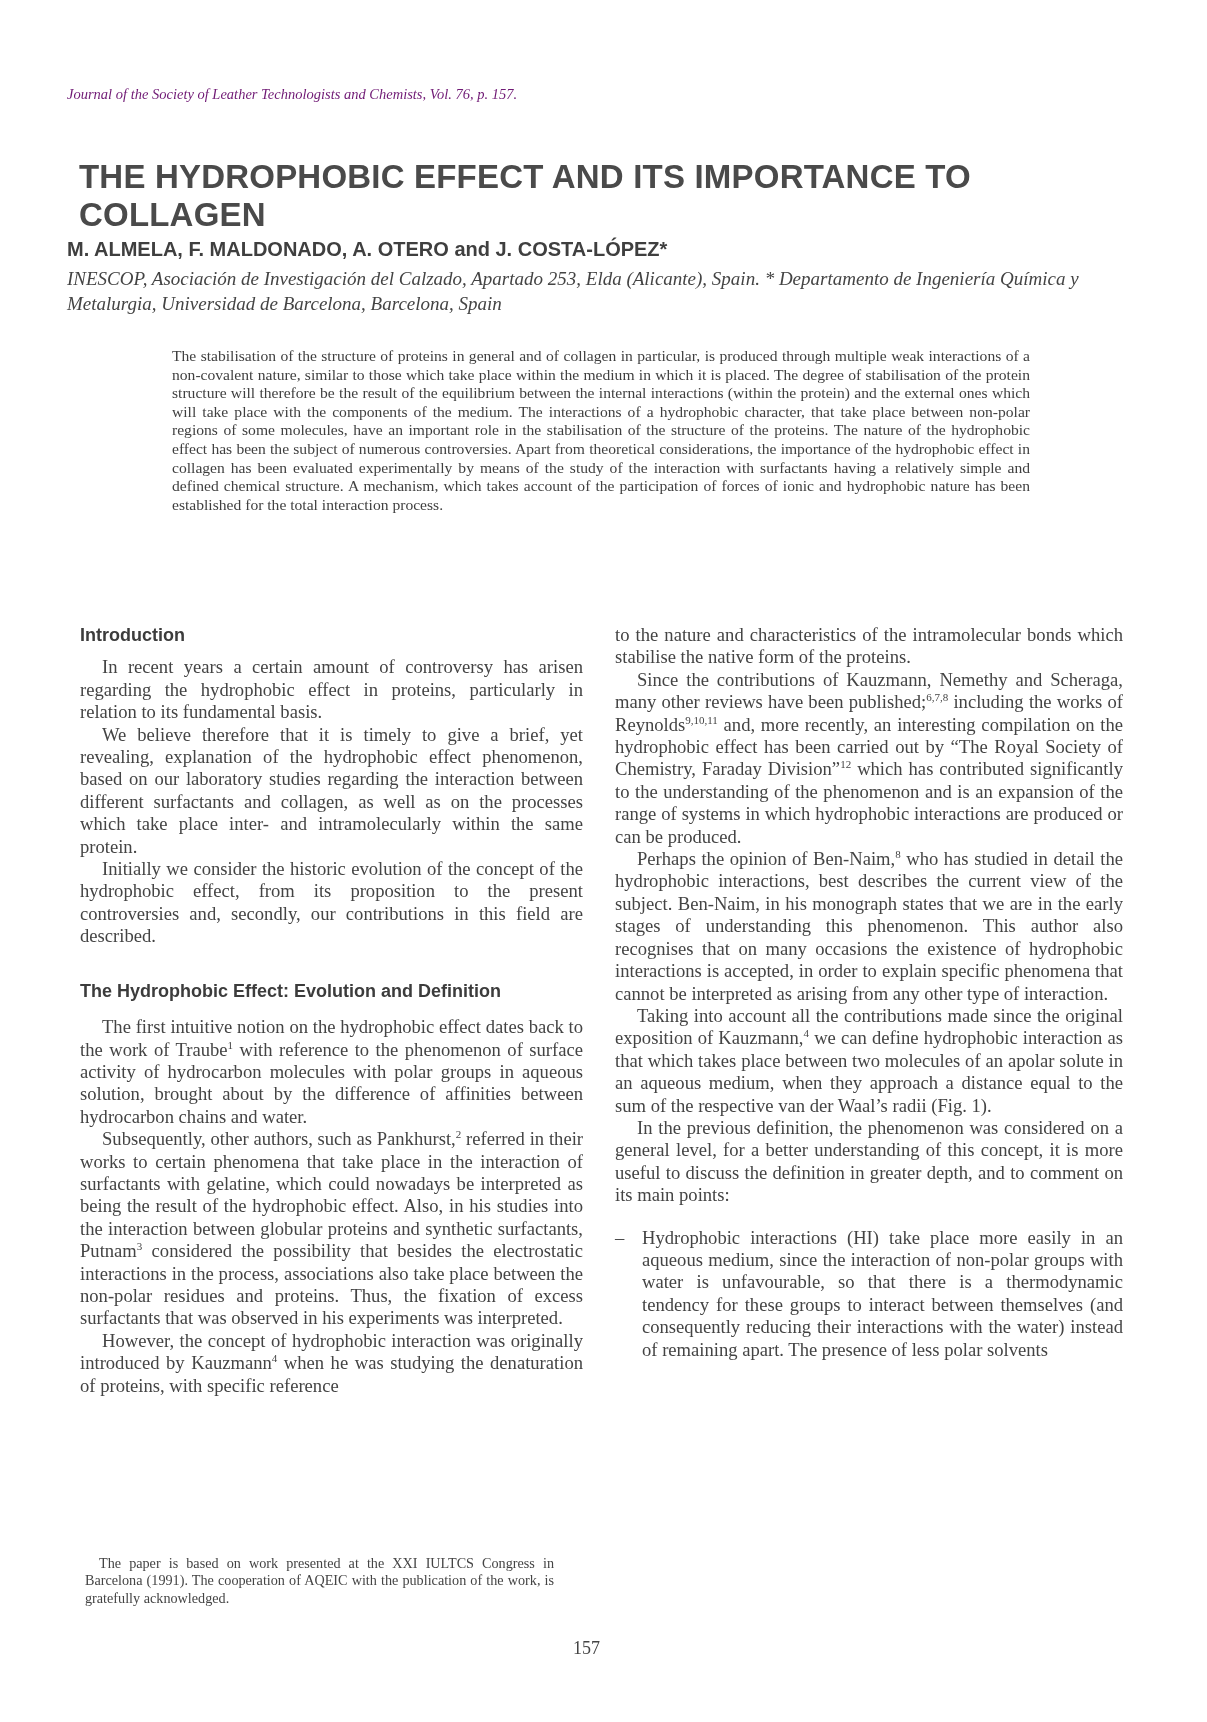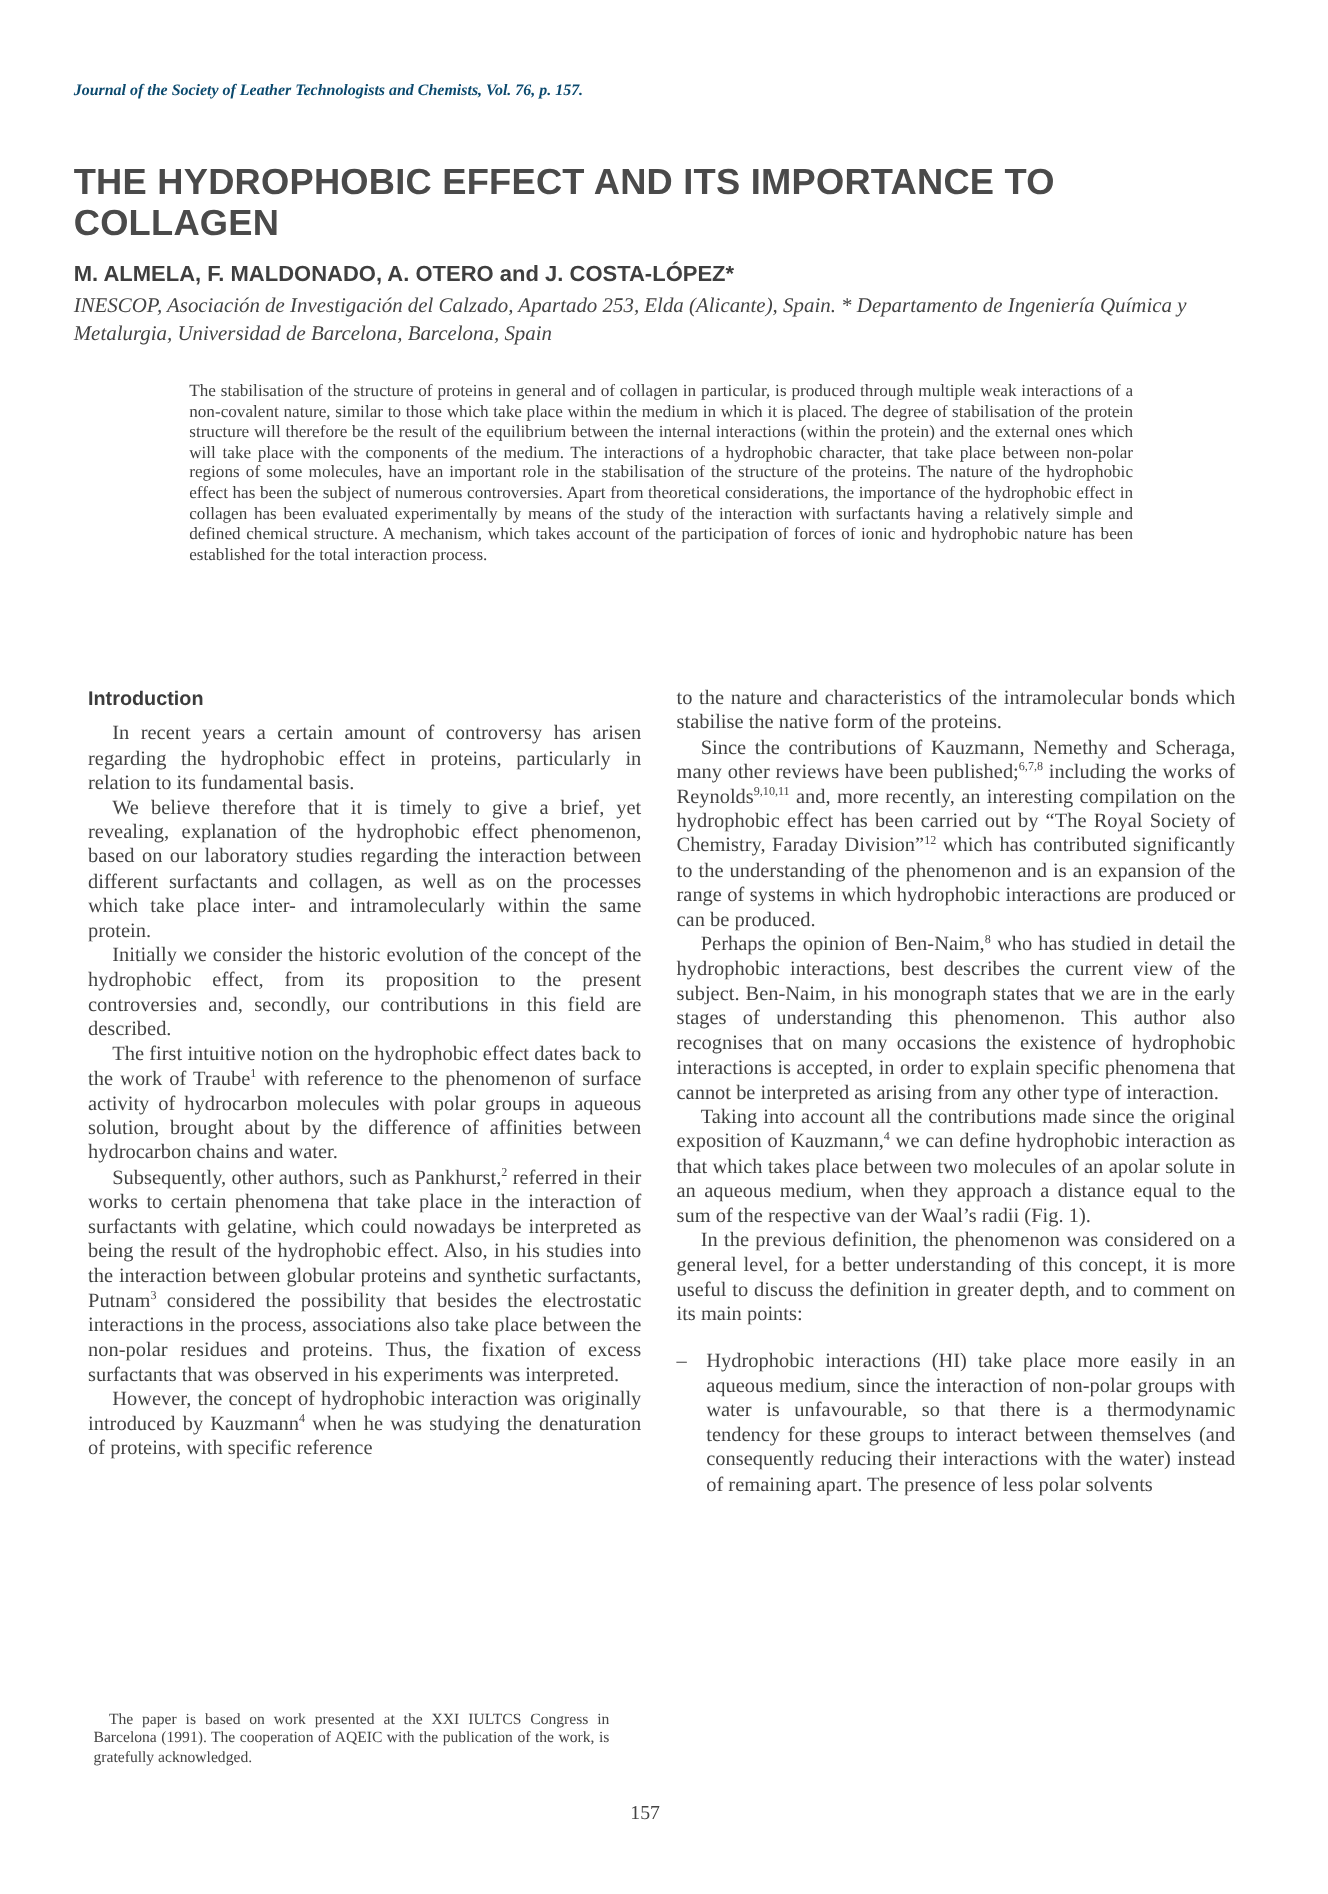--- a/index.html
+++ b/index.html
@@ -2,30 +2,29 @@
 <html><head>
   <meta charset="utf-8">
   <style>
     html, body { margin: 0; padding: 0; background: #ffffff; }
     body {
       width: 1207px; height: 1722px; position: relative; overflow: hidden;
       color: #3a3a3a;
       font-family: "Liberation Serif", serif;
     }
     .journal-header {
-      position: absolute; left: 67px; top: 74px;
-      font-style: italic; font-size: 14.5px; color: #0c4a6e;
+      position: absolute; left: 67px; top: 86px;
+      font-style: italic; font-size: 14.5px; color: #701a75;
       font-family: "Liberation Serif", serif;
-      font-weight: bold;
     }
     .title {
       position: absolute; left: 67px; top: 146px; width: 1050px;
       font-family: "Liberation Sans", sans-serif; font-weight: bold;
       font-size: 33px; line-height: 38px; color: #4a4a4a; letter-spacing: 0.2px;
-      margin: 0;
+      margin: 12px;
     }
     .authors {
       position: absolute; left: 67px; top: 238px;
       font-family: "Liberation Sans", sans-serif; font-weight: bold;
       font-size: 20px; color: #3f3f3f;
     }
     .affiliation {
       position: absolute; left: 67px; top: 266px; width: 1060px;
       font-style: italic; font-size: 19px; line-height: 25px; color: #444;
     }
@@ -75,20 +74,21 @@
 <div class="summary">
   <span>The stabilisation of the structure of proteins in general and of collagen in particular, is produced through multiple weak interactions of a non-covalent nature, similar to those which take place within the medium in which it is placed. The degree of stabilisation of the protein structure will therefore be the result of the equilibrium between the internal interactions (within the protein) and the external ones which will take place with the components of the medium. The interactions of a hydrophobic character, that take place between non-polar regions of some molecules, have an important role in the stabilisation of the structure of the proteins. The nature of the hydrophobic effect has been the subject of numerous controversies. Apart from theoretical considerations, the importance of the hydrophobic effect in collagen has been evaluated experimentally by means of the study of the interaction with surfactants having a relatively simple and defined chemical structure. A mechanism, which takes account of the participation of forces of ionic and hydrophobic nature has been established for the total interaction process.</span>
 </div>
 
 <div class="col col-left">
   <h2 class="section-heading">Introduction</h2>
   <p class="para">In recent years a certain amount of controversy has arisen regarding the hydrophobic effect in proteins, particularly in relation to its fundamental basis.</p>
   <p class="para">We believe therefore that it is timely to give a brief, yet revealing, explanation of the hydrophobic effect phenomenon, based on our laboratory studies regarding the interaction between different surfactants and collagen, as well as on the processes which take place inter- and intramolecularly within the same protein.</p>
   <p class="para">Initially we consider the historic evolution of the concept of the hydrophobic effect, from its proposition to the present controversies and, secondly, our contributions in this field are described.</p>
 
+  <h2 class="section-heading h2">The Hydrophobic Effect: Evolution and Definition</h2>
 
   <p class="para"><span>The first intuitive notion on the hydrophobic effect dates back to the work of Traube</span><sup>1</sup><span> with reference to the phenomenon of surface activity of hydrocarbon molecules with polar groups in aqueous solution, brought about by the difference of affinities between hydrocarbon chains and water.</span></p>
 
   <p class="para"><span>Subsequently, other authors, such as Pankhurst,</span><sup>2</sup><span> referred in their works to certain phenomena that take place in the interaction of surfactants with gelatine, which could nowadays be interpreted as being the result of the hydrophobic effect. Also, in his studies into the interaction between globular proteins and synthetic surfactants, Putnam</span><sup>3</sup><span> considered the possibility that besides the electrostatic interactions in the process, associations also take place between the non-polar residues and proteins. Thus, the fixation of excess surfactants that was observed in his experiments was interpreted.</span></p>
 
   <p class="para"><span>However, the concept of hydrophobic interaction was originally introduced by Kauzmann</span><sup>4</sup><span> when he was studying the denaturation of proteins, with specific reference</span></p>
 </div>
 
 <div class="col col-right">
   <p class="para" style="text-indent:0">to the nature and characteristics of the intramolecular bonds which stabilise the native form of the proteins.</p>

